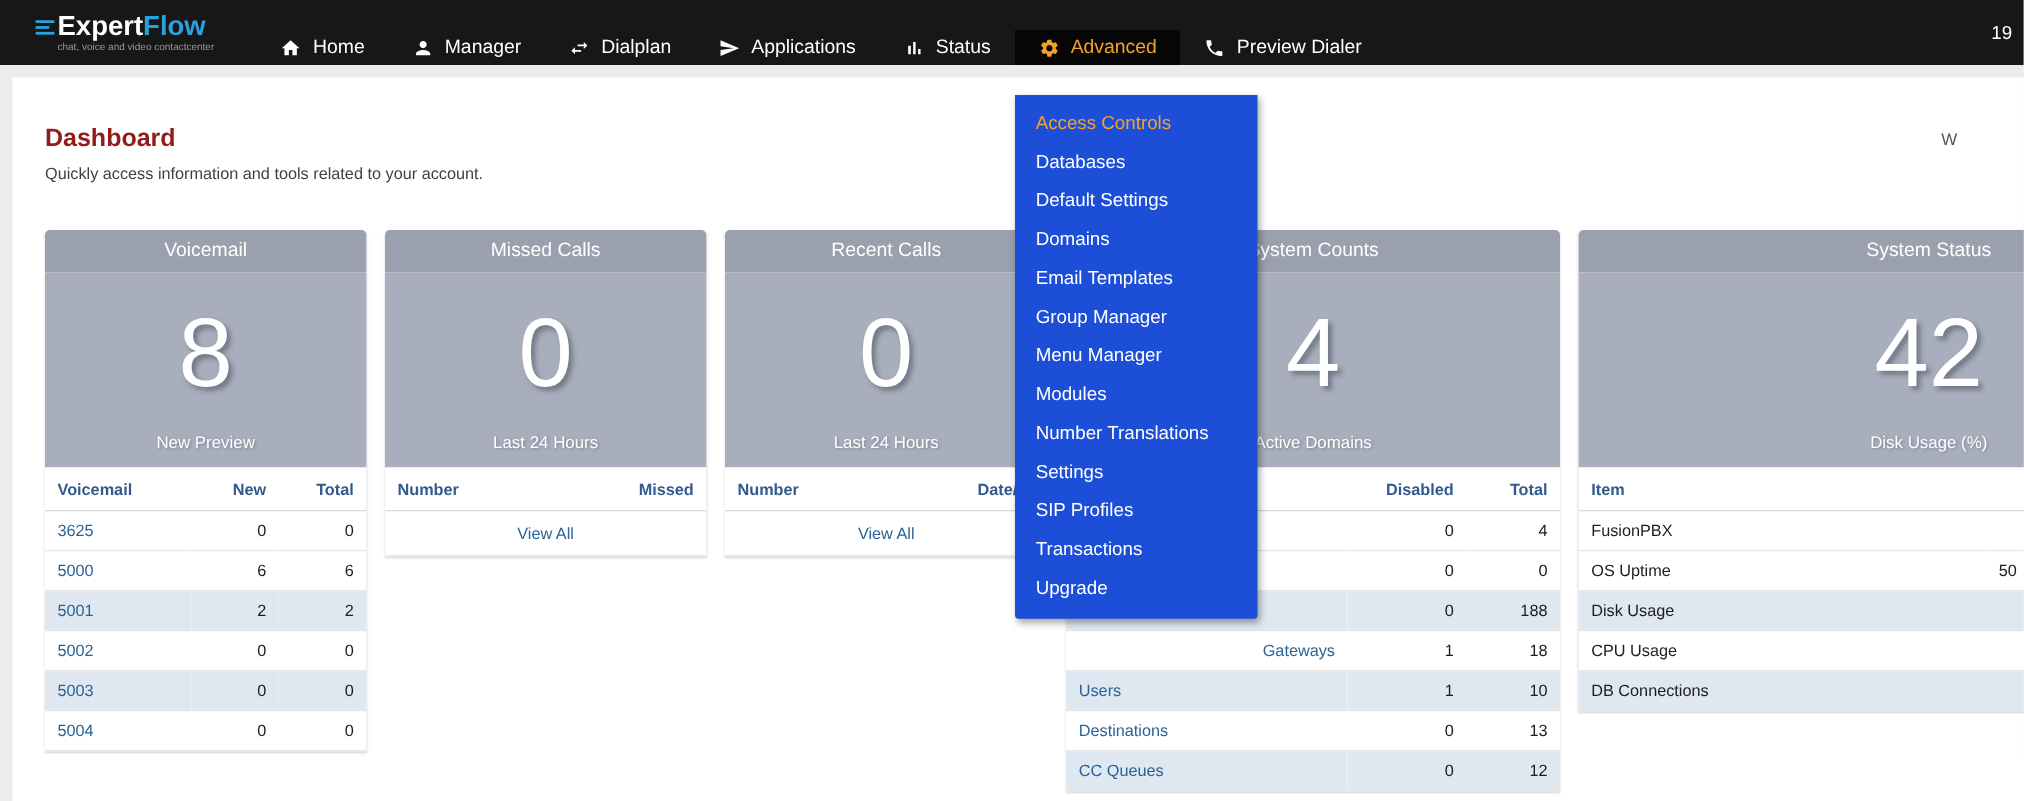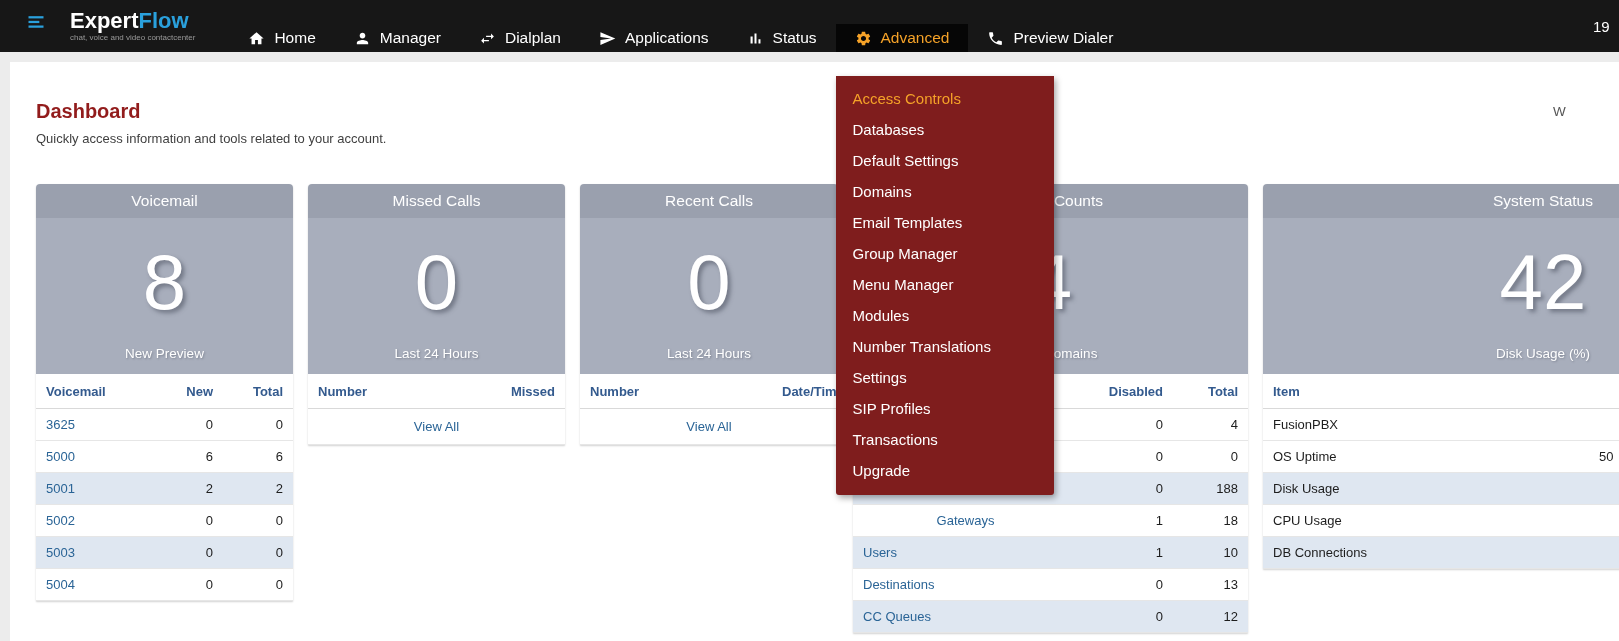--- a/index.html
+++ b/index.html
@@ -13,21 +13,21 @@
   .navbar {
     height: 52px;
     background: #171717;
     color: #fff;
     display: flex;
     align-items: stretch;
     padding-left: 26px;
     position: relative;
     z-index: 300;
   }
-  .logo { display: flex; align-items: center; gap: 24px; padding-right: 6px; cursor: pointer; }
+  .logo { display: flex; align-items: center; gap: 0; padding-right: 6px; cursor: pointer; }
   .logo-icon { width: 20px; height: 20px; fill: #2aa0dc; margin-top: -8px; }
   .brand { font-size: 22px; font-weight: bold; line-height: 22px; }
   .brand .flow { color: #2aa0dc; }
   .tagline { font-size: 8px; color: #9a9a9a; margin-top: 1px; }
 
   .nav-items { display: flex; margin-left: 28px; align-items: stretch; margin-top: 24px; }
   .nav-item {
     display: flex; align-items: center; gap: 9px;
     padding: 0 19px; font-size: 15.5px; cursor: pointer; position: relative;
     white-space: nowrap;
@@ -35,22 +35,22 @@
   .nav-item svg { width: 17px; height: 17px; fill: currentColor; flex: 0 0 auto; }
   .nav-item.active { background: #060606; color: #f5a228; }
   .nav-right {
     margin-left: auto; align-self: center; font-size: 15px;
     width: 26px; overflow: hidden; white-space: nowrap;
   }
 
   
   .dropdown {
     position: absolute; top: 52px; left: 0;
-    width: 218px;
-    background: #7f1d1d;
+    width: 194px;
+    background: #1d4ed8;
     padding: 7px 0 9px;
     z-index: 310;
     box-shadow: 2px 3px 6px rgba(0,0,0,.35);
     border-radius: 0 0 3px 3px;
     cursor: default;
   }
   .dropdown-item {
     padding: 6px 17px; font-size: 15px; line-height: 19px;
     color: #fff; cursor: pointer; white-space: nowrap;
   }
@@ -302,21 +302,21 @@
               <td style="text-align: left;"><a class="cell-link" href="#">Devices</a></td>
               <td style="text-align: right;">0</td>
               <td style="text-align: right;">0</td>
             </tr>
             <tr>
               <td style="text-align: left;"><a class="cell-link" href="#">Extensions</a></td>
               <td style="text-align: right;">0</td>
               <td style="text-align: right;">188</td>
             </tr>
             <tr>
-              <td style="text-align: center;"><a class="cell-link" href="#">Gateways</a></td>
+              <td style="text-align: right;"><a class="cell-link" href="#">Gateways</a></td>
               <td style="text-align: right;">1</td>
               <td style="text-align: right;">18</td>
             </tr>
             <tr>
               <td style="text-align: left;"><a class="cell-link" href="#">Users</a></td>
               <td style="text-align: right;">1</td>
               <td style="text-align: right;">10</td>
             </tr>
             <tr>
               <td style="text-align: left;"><a class="cell-link" href="#">Destinations</a></td>

